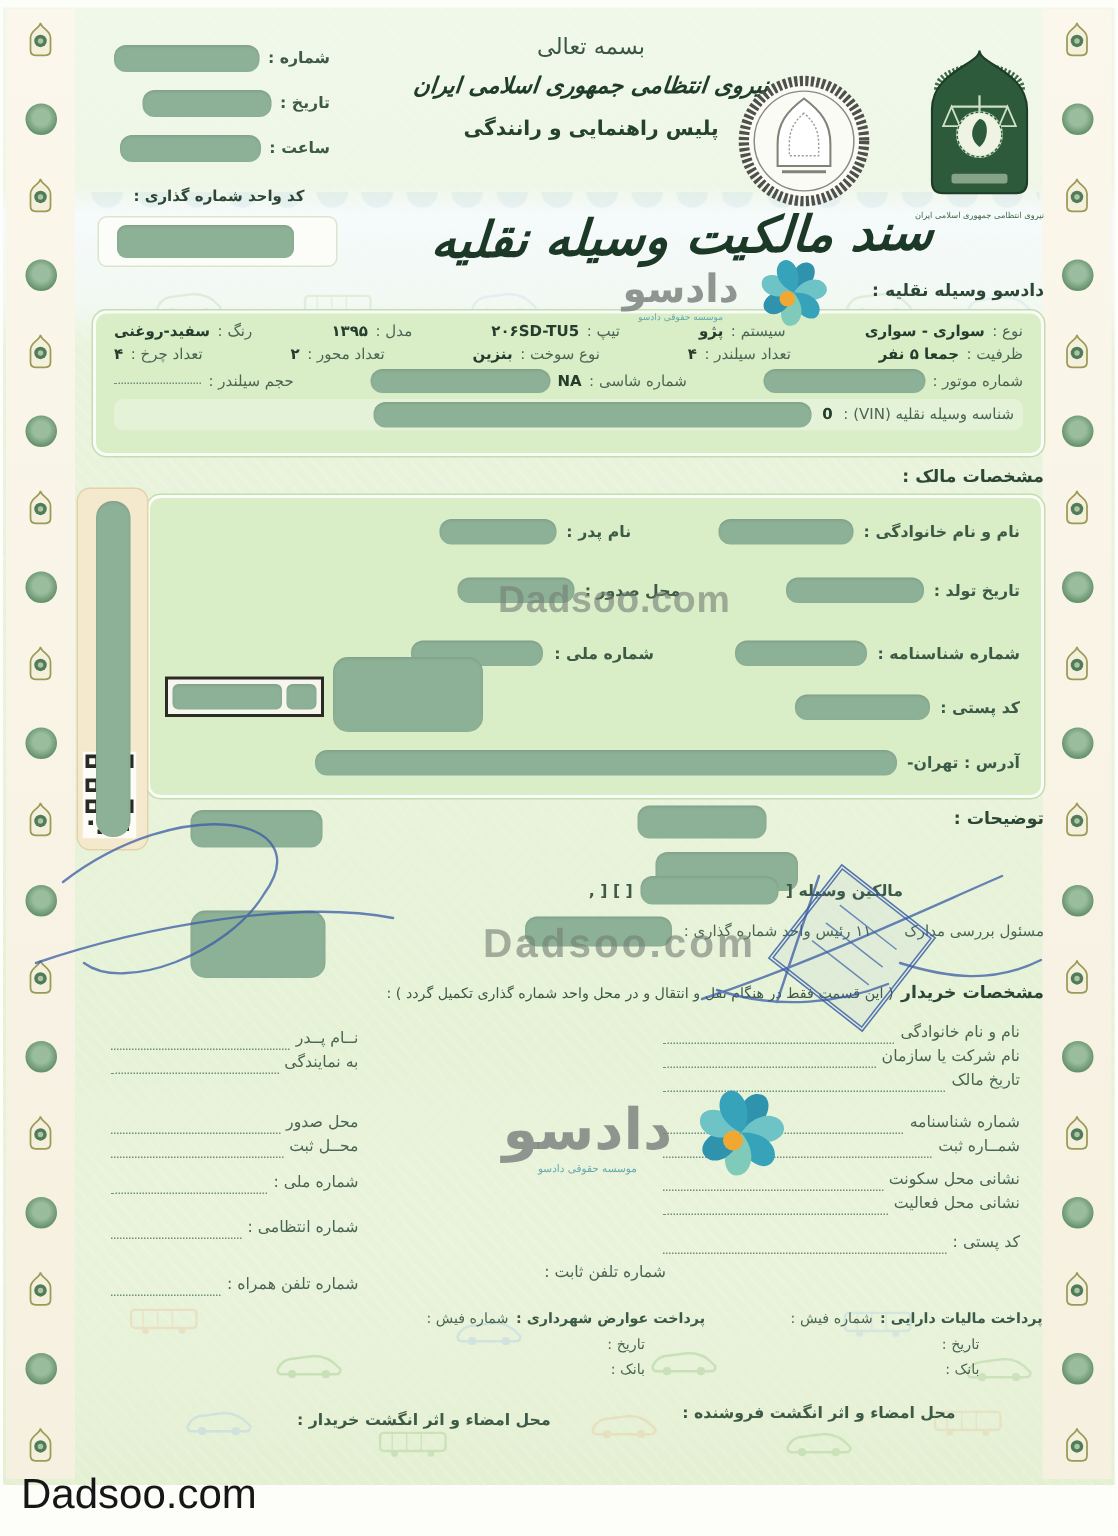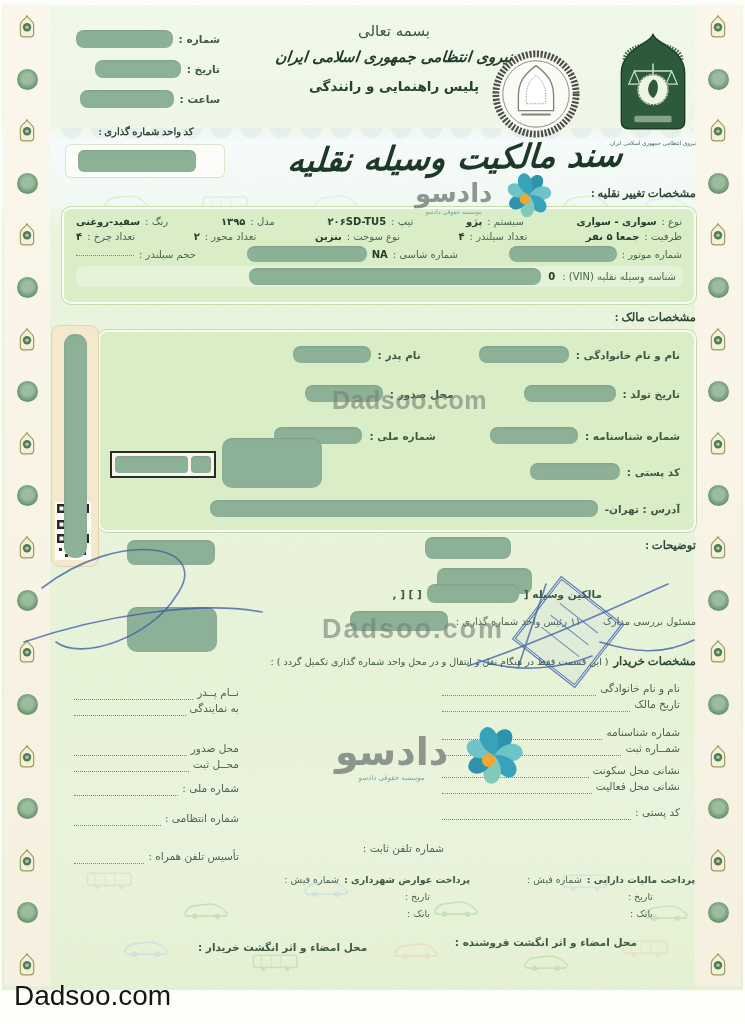--- a/index.html
+++ b/index.html
@@ -20,21 +20,21 @@
       background:
       radial-gradient(circle at 14px 0px,rgba(130,175,210,.20) 10px,transparent 11px) top/30px 22px repeat-x,
       radial-gradient(circle at 14px 22px,rgba(130,175,210,.16) 10px,transparent 11px) bottom/30px 22px repeat-x;}
   .lbl{color:#3d5a47;font-weight:bold;white-space:nowrap;}
   .lbl-lt{color:#4a6653;white-space:nowrap;}
   .val{color:#253d2c;font-weight:bold;white-space:nowrap;}
   .ltr{direction:ltr;unicode-bidi:isolate;}
   .rd{background:#8db197;border-radius:8px;box-shadow:inset 0 1px 2px rgba(0,0,0,.10);}
   .abs{position:absolute;}
   .rtl{direction:rtl;}
-  .sec-head{font-size:11.5px;font-weight:bold;color:#2d4736;white-space:nowrap;font-family:Liberation Serif, serif;}
+  .sec-head{font-size:11.5px;font-weight:bold;color:#2d4736;white-space:nowrap;}
   .panel{position:absolute;background:#d9edc7;border-radius:9px;z-index:2;
          border:2px solid rgba(255,255,255,.85);box-shadow:0 0 0 1px #c3ddaf;box-sizing:border-box;}
   .vrow{display:flex;direction:rtl;justify-content:space-between;align-items:center;margin:4px 2px;}
   .grp{display:flex;direction:rtl;align-items:center;gap:5px;white-space:nowrap;}
   .orow{position:absolute;right:14px;direction:rtl;display:flex;align-items:center;gap:7px;}
   .dotline{display:flex;direction:rtl;align-items:flex-end;gap:4px;line-height:16px;}
   .dots{flex:1;min-width:26px;border-bottom:1.2px dotted #6f8f79;height:2px;}
   .plate{position:absolute;left:10px;top:119px;width:106px;height:27px;border:2px solid #2b2b25;
          background:#f7f6ee;display:flex;gap:3px;padding:3px;box-sizing:border-box;}
   .wm-gray{position:absolute;z-index:5;color:rgba(118,128,118,.62);font-weight:bold;
@@ -249,21 +249,21 @@
           <circle cx="26" cy="34" r="5" fill="#f0a832"></circle>
         </g>
       </svg>
     </span>
     <span style="text-align:center">
       <div class="brand-txt" style="font-size:26px">دادسو</div>
       <div class="brand-sub">موسسه حقوقی دادسو</div>
     </span>
   </div>
 
-  <div class="abs rtl sec-head" style="left:540px;top:186px;width:156px;z-index:3">مشخصات تغییر نقلیه :</div>
+  <div class="abs rtl sec-head" style="left:540px;top:186px;width:156px;z-index:3">دادسو وسیله نقلیه :</div>
 
   <div class="panel" style="left:62px;top:207px;width:634px;height:97px;padding:3px 10px;font-size:10px">
     <div class="vrow">
       <span class="grp">
           <span class="lbl-lt">نوع :</span>
           <span class="val">سواری - سواری</span>
         </span>
       <span class="grp">
           <span class="lbl-lt">سیستم :</span>
           <span class="val">پژو</span>
@@ -441,20 +441,24 @@
   </div>
 
   <div class="abs" style="left:62px;top:680px;width:634px;height:192px;z-index:3">
 
     <div class="abs" style="right:16px;top:0;width:238px">
       <div class="dotline">
           <span class="lbl-lt">نام و نام خانوادگی</span>
           <span class="dots"></span>
         </div>
       <div class="dotline">
+          <span class="lbl-lt">نام شرکت یا سازمان</span>
+          <span class="dots"></span>
+        </div>
+      <div class="dotline">
           <span class="lbl-lt">تاریخ مالک</span>
           <span class="dots"></span>
         </div>
       <div class="dotline" style="margin-top:12px">
           <span class="lbl-lt">شماره شناسنامه</span>
           <span class="dots"></span>
         </div>
       <div class="dotline">
           <span class="lbl-lt">شمــاره ثبت</span>
           <span class="dots"></span>
@@ -492,21 +496,21 @@
         </div>
       <div class="dotline" style="margin-top:8px">
           <span class="lbl-lt">شماره ملی :</span>
           <span class="dots"></span>
         </div>
       <div class="dotline" style="margin-top:14px">
           <span class="lbl-lt">شماره انتظامی :</span>
           <span class="dots"></span>
         </div>
       <div class="dotline" style="margin-top:22px">
-          <span class="lbl-lt">تأسیس تلفن همراه :</span>
+          <span class="lbl-lt">شماره تلفن همراه :</span>
           <span class="dots"></span>
         </div>
     </div>
     <div class="abs rtl" style="left:252px;top:162px;width:130px">
       <span class="lbl-lt">شماره تلفن ثابت :</span>
     </div>
   </div>
 
   <div class="pay-block" style="right:50px;top:868px;width:240px;font-size:9.5px">
     <div class="pay-line">

